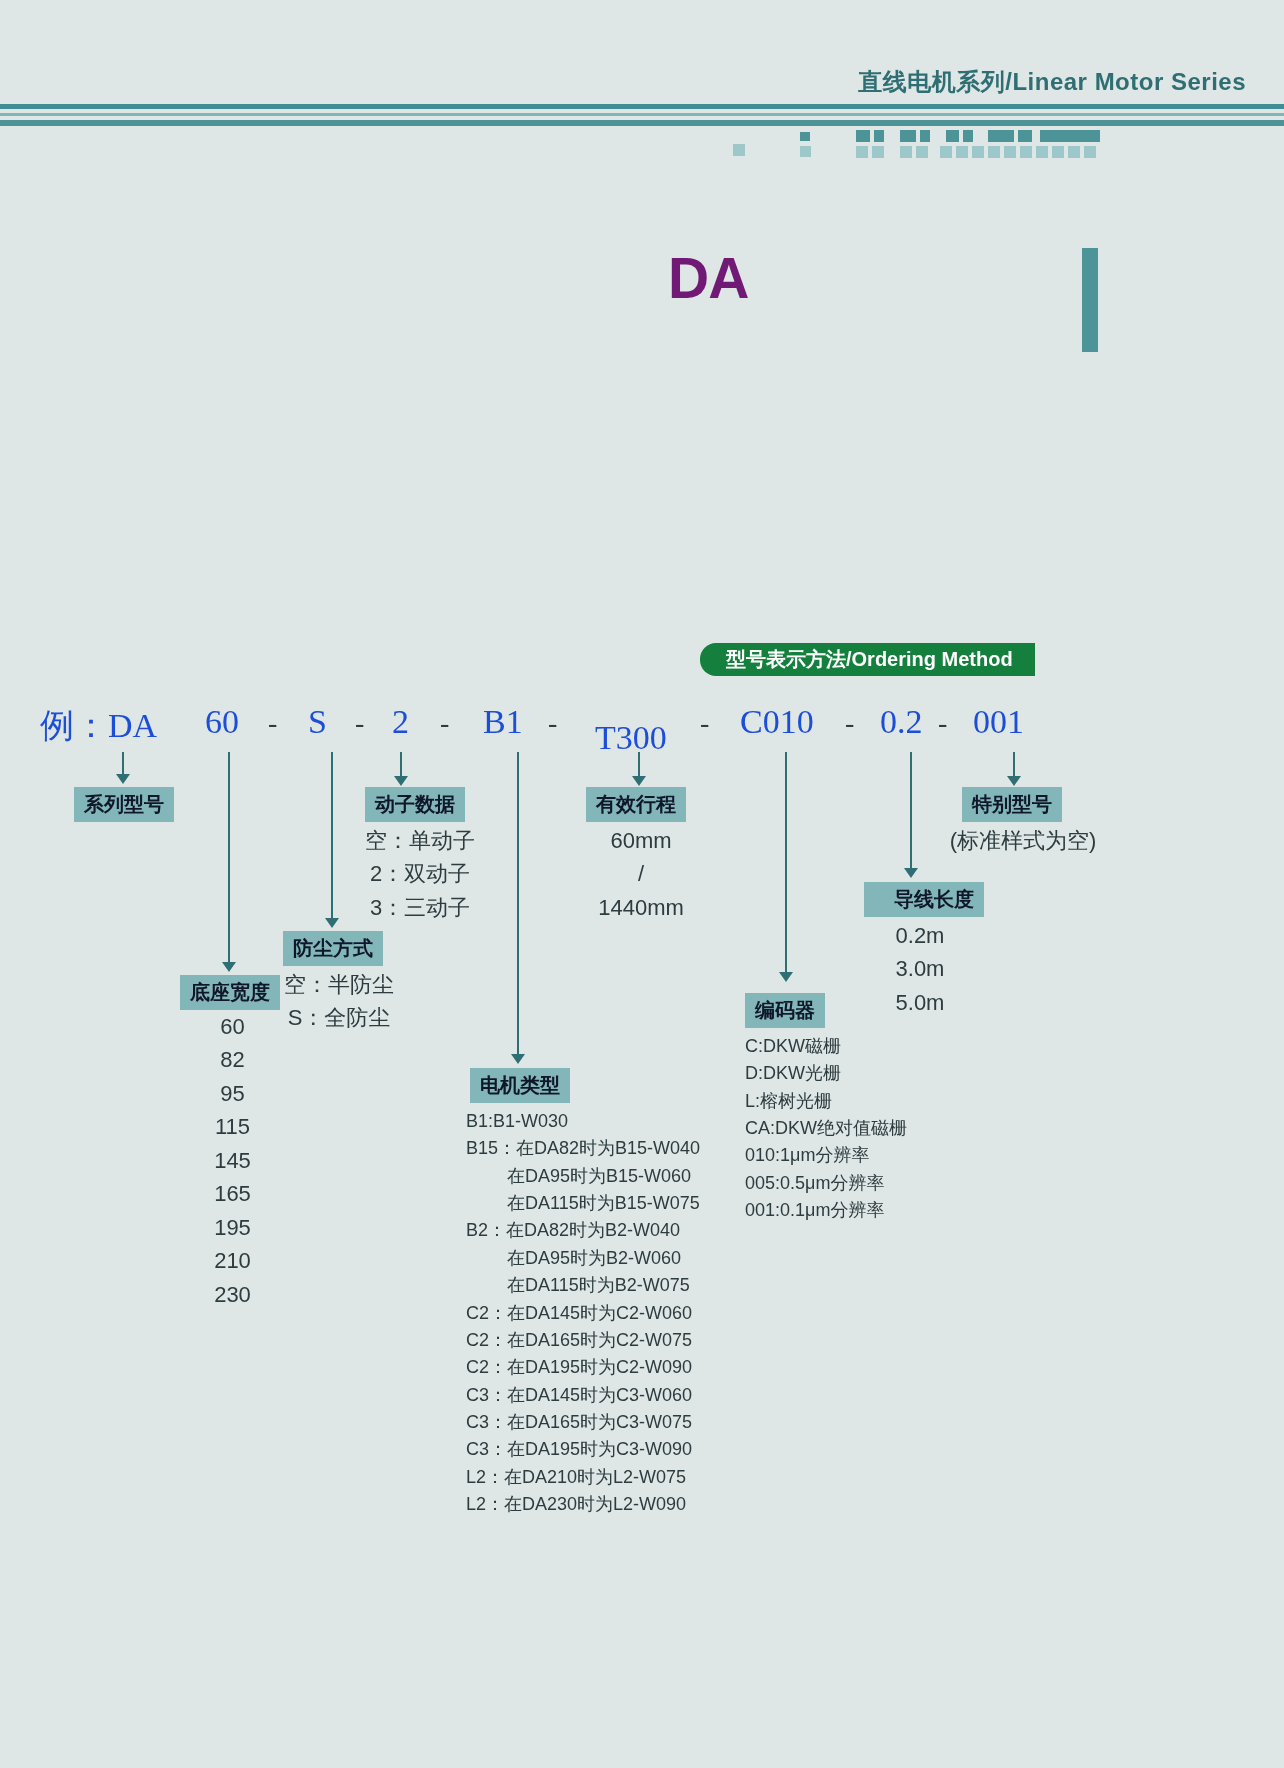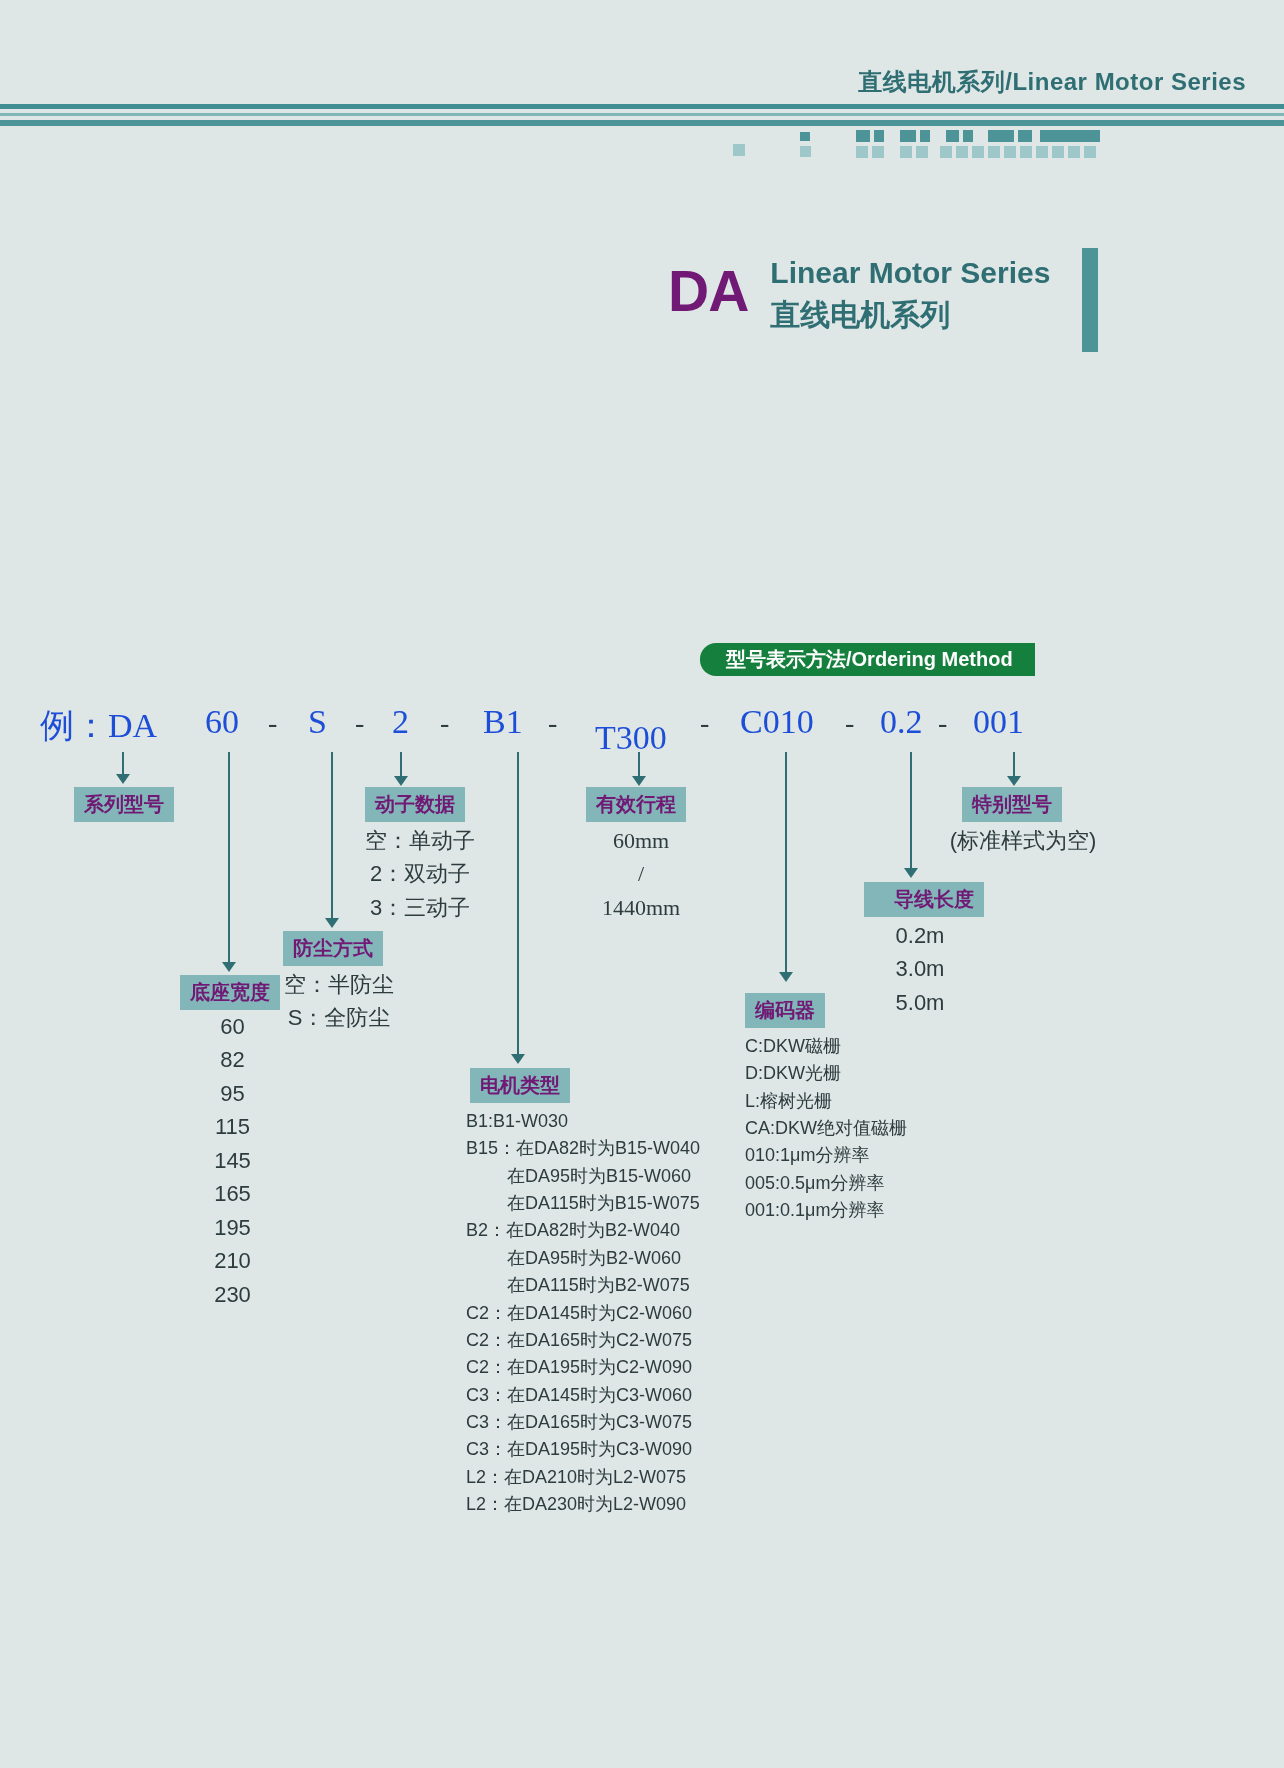--- a/index.html
+++ b/index.html
@@ -148,21 +148,21 @@
     height: 0;
     border-left: 7px solid transparent;
     border-right: 7px solid transparent;
     border-top: 10px solid #2f6f74;
   }
 
   
   .lbl {
     position: absolute;
     background: #83b6b8;
-    color: #701a75;
+    color: #0f172a;
     font-size: 20px;
     font-weight: bold;
     padding: 4px 10px;
     white-space: nowrap;
   }
 
   .list {
     position: absolute;
     font-size: 22px;
     color: #2d3c3f;
@@ -214,24 +214,20 @@
   <div class="px mid" style="left:1020px;top:16px; width:12px; height:12px;"></div>
   <div class="px dark" style="left:1040px;top:0px;  width:60px; height:12px;"></div>
   <div class="px mid" style="left:1036px;top:16px; width:12px; height:12px;"></div>
   <div class="px mid" style="left:1052px;top:16px; width:12px; height:12px;"></div>
   <div class="px mid" style="left:1068px;top:16px; width:12px; height:12px;"></div>
   <div class="px mid" style="left:1084px;top:16px; width:12px; height:12px;"></div>
 </div>
 
 <div class="da-block">
   <div class="da-logo">DA</div>
-  <div class="da-text">
-    <div class="da-en">Linear Motor Series</div>
-    <div class="da-cn">直线电机系列</div>
-  </div>
 </div>
 <div class="da-bar"></div>
 
 <div class="ordering-tab">型号表示方法/Ordering Method</div>
 
 <div class="code-line">
   <span class="code-tok" style="left:40px;  top:0px;">例：DA</span>
   <span class="code-tok" style="left:205px; top:0px;">60</span>
   <span class="code-tok" style="left:308px; top:0px;">S</span>
   <span class="code-tok" style="left:392px; top:0px;">2</span>
@@ -313,21 +309,21 @@
 　 　在DA115时为B2-W075
 C2：在DA145时为C2-W060
 C2：在DA165时为C2-W075
 C2：在DA195时为C2-W090
 C3：在DA145时为C3-W060
 C3：在DA165时为C3-W075
 C3：在DA195时为C3-W090
 L2：在DA210时为L2-W075
 L2：在DA230时为L2-W090</div>
 
-<div class="list" style="left:586px; top:824px; width:110px; white-space:pre;font-family:Liberation Serif, serif;">60mm
+<div class="list" style="left:586px; top:824px; width:110px; white-space:pre;">60mm
 /
 1440mm</div>
 
 <div class="list-left" style="left:745px; top:1033px; white-space:pre;">C:DKW磁栅
 D:DKW光栅
 L:榕树光栅
 CA:DKW绝对值磁栅
 010:1μm分辨率
 005:0.5μm分辨率
 001:0.1μm分辨率</div>

